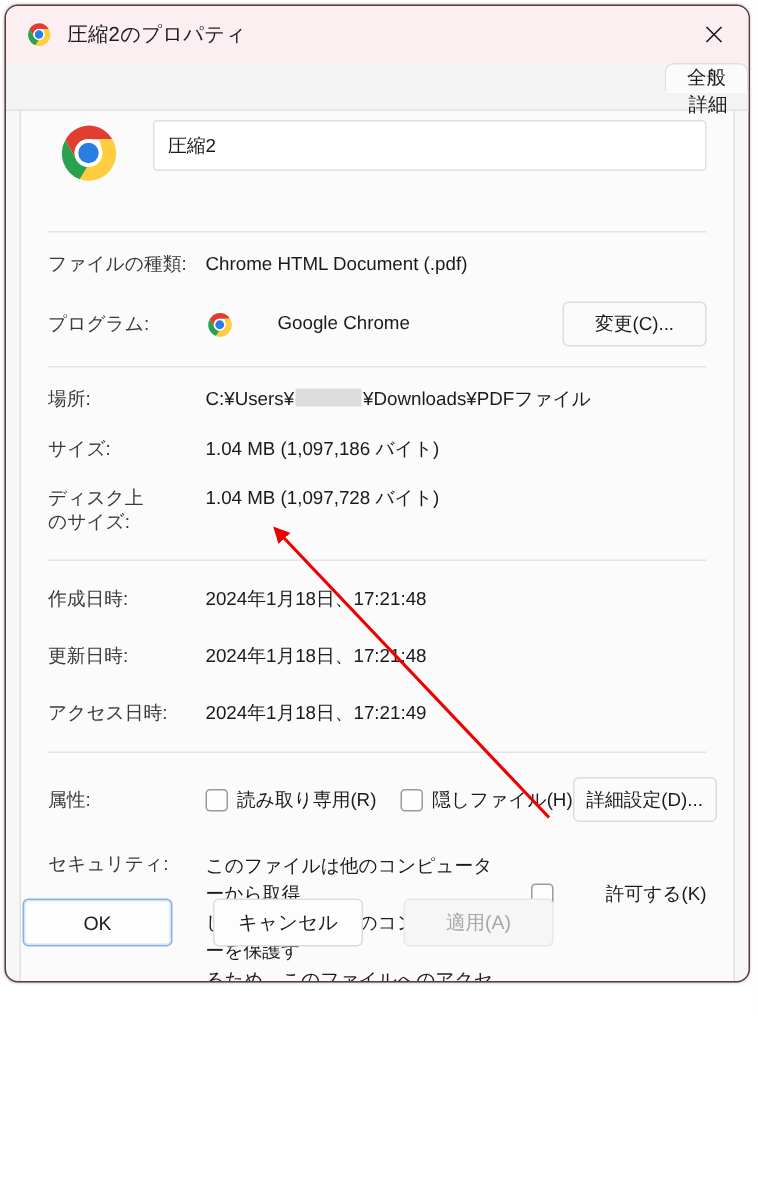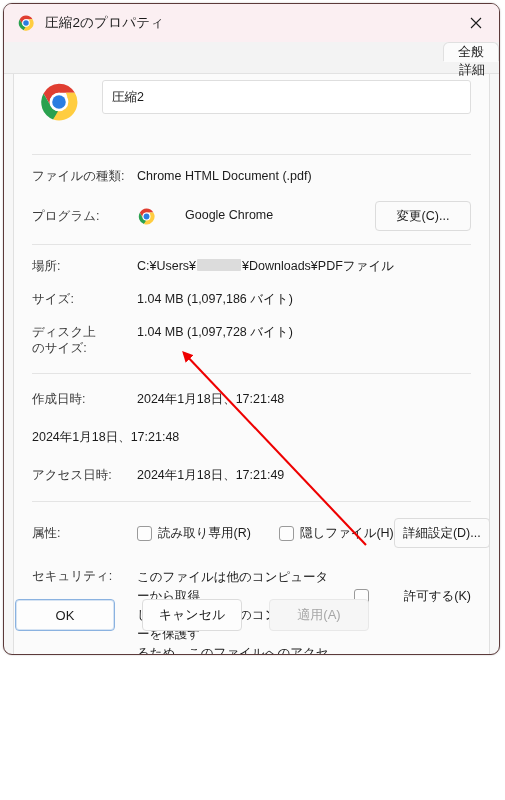--- a/index.html
+++ b/index.html
@@ -238,21 +238,21 @@
     font-size: 12.5px;
     color: #1b1b1b;
     margin-left: 6px;
     white-space: nowrap;
   }
 
   .attr-row {
     display: flex;
     align-items: center;
   }
-  .attr-row .cb-wrap + .cb-wrap { margin-left: 28px; }
+  .attr-row .cb-wrap + .cb-wrap { margin-left: 16px; }
 
   .sec-row { display: flex; align-items: flex-start; justify-content: center; }
   .sec-text {
     font-size: 12.5px;
     color: #1b1b1b;
     line-height: 19px;
     width: 205px;
   }
 
   
@@ -401,20 +401,21 @@
     </div>
 
     <div class="sep" style="margin-top:4px;"></div>
 
     <div class="block" style="padding-top:17px;padding-bottom:17px;">
       <div class="row">
         <span class="label">作成日時:</span>
         <span class="value">2024年1月18日、17:21:48</span>
       </div>
       <div class="row" style="margin-top:21px;">
+        <span class="label">更新日時:</span>
         <span class="value">2024年1月18日、17:21:48</span>
       </div>
       <div class="row" style="margin-top:21px;">
         <span class="label">アクセス日時:</span>
         <span class="value">2024年1月18日、17:21:49</span>
       </div>
     </div>
 
     <div class="sep"></div>
 

